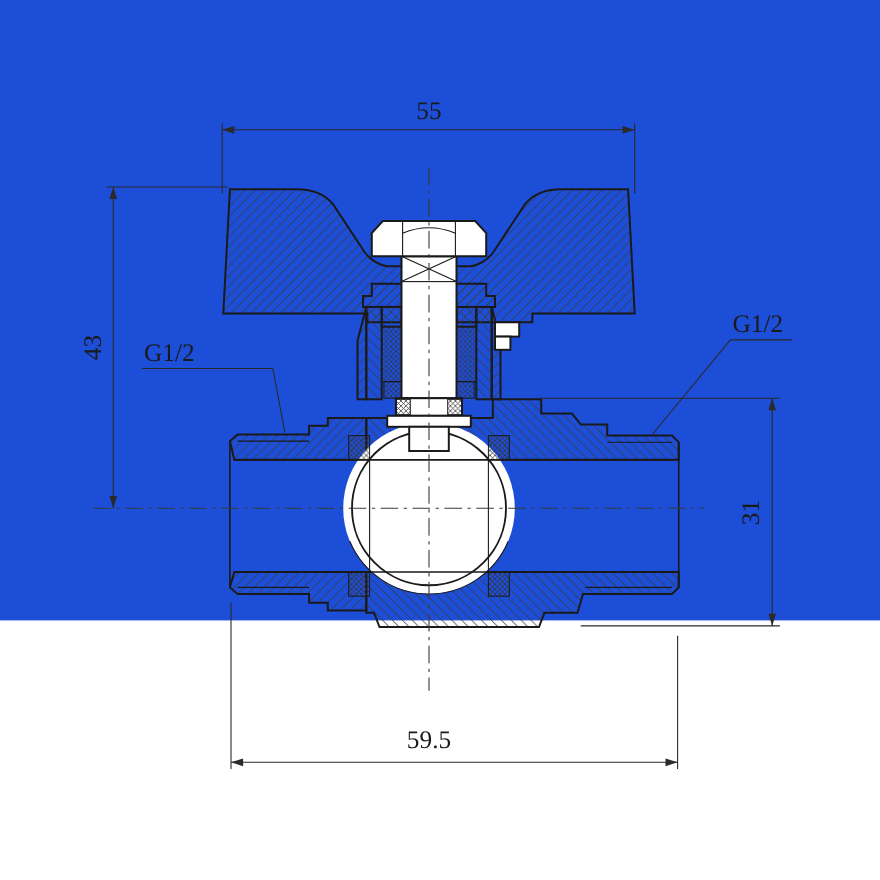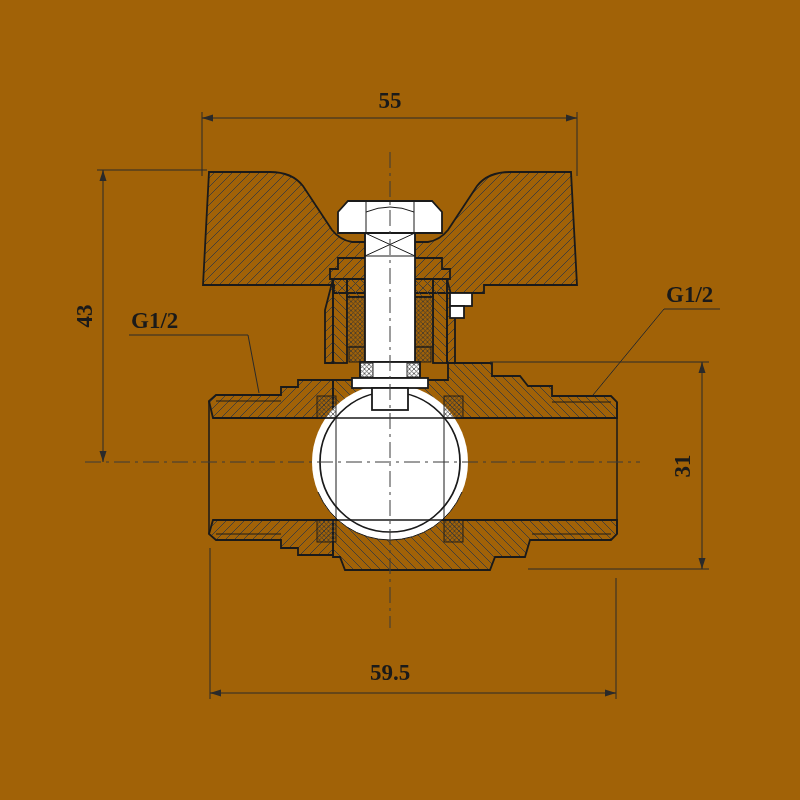--- a/index.html
+++ b/index.html
@@ -7,23 +7,22 @@
     padding: 0;
     background: #ffffff;
     width: 800px;
     height: 800px;
     overflow: hidden;
     font-family: "Liberation Serif", serif;
   }
   .canvas {
     position: relative;
     width: 800px;
-    height: 800px;
-    background: #a16207;
-    font-weight: bold;
+    height: 564px;
+    background: #1d4ed8;
   }
   svg { display: block; }
   .outline  { fill: #ffffff; stroke: #1a1a1a; stroke-width: 1.8; }
   .outline-h1 { fill: url(#hatch1); stroke: #1a1a1a; stroke-width: 1.8; }
   .outline-h2 { fill: url(#hatch2); stroke: #1a1a1a; stroke-width: 1.8; }
   .dense    { fill: url(#dense); stroke: #1a1a1a; stroke-width: 0.9; }
   .thin     { stroke: #1a1a1a; stroke-width: 1; fill: none; }
   .med      { stroke: #1a1a1a; stroke-width: 1.5; fill: none; }
   .dim      { stroke: #2a2a2a; stroke-width: 1; fill: none; }
   .dimfill  { fill: #2a2a2a; stroke: none; }

